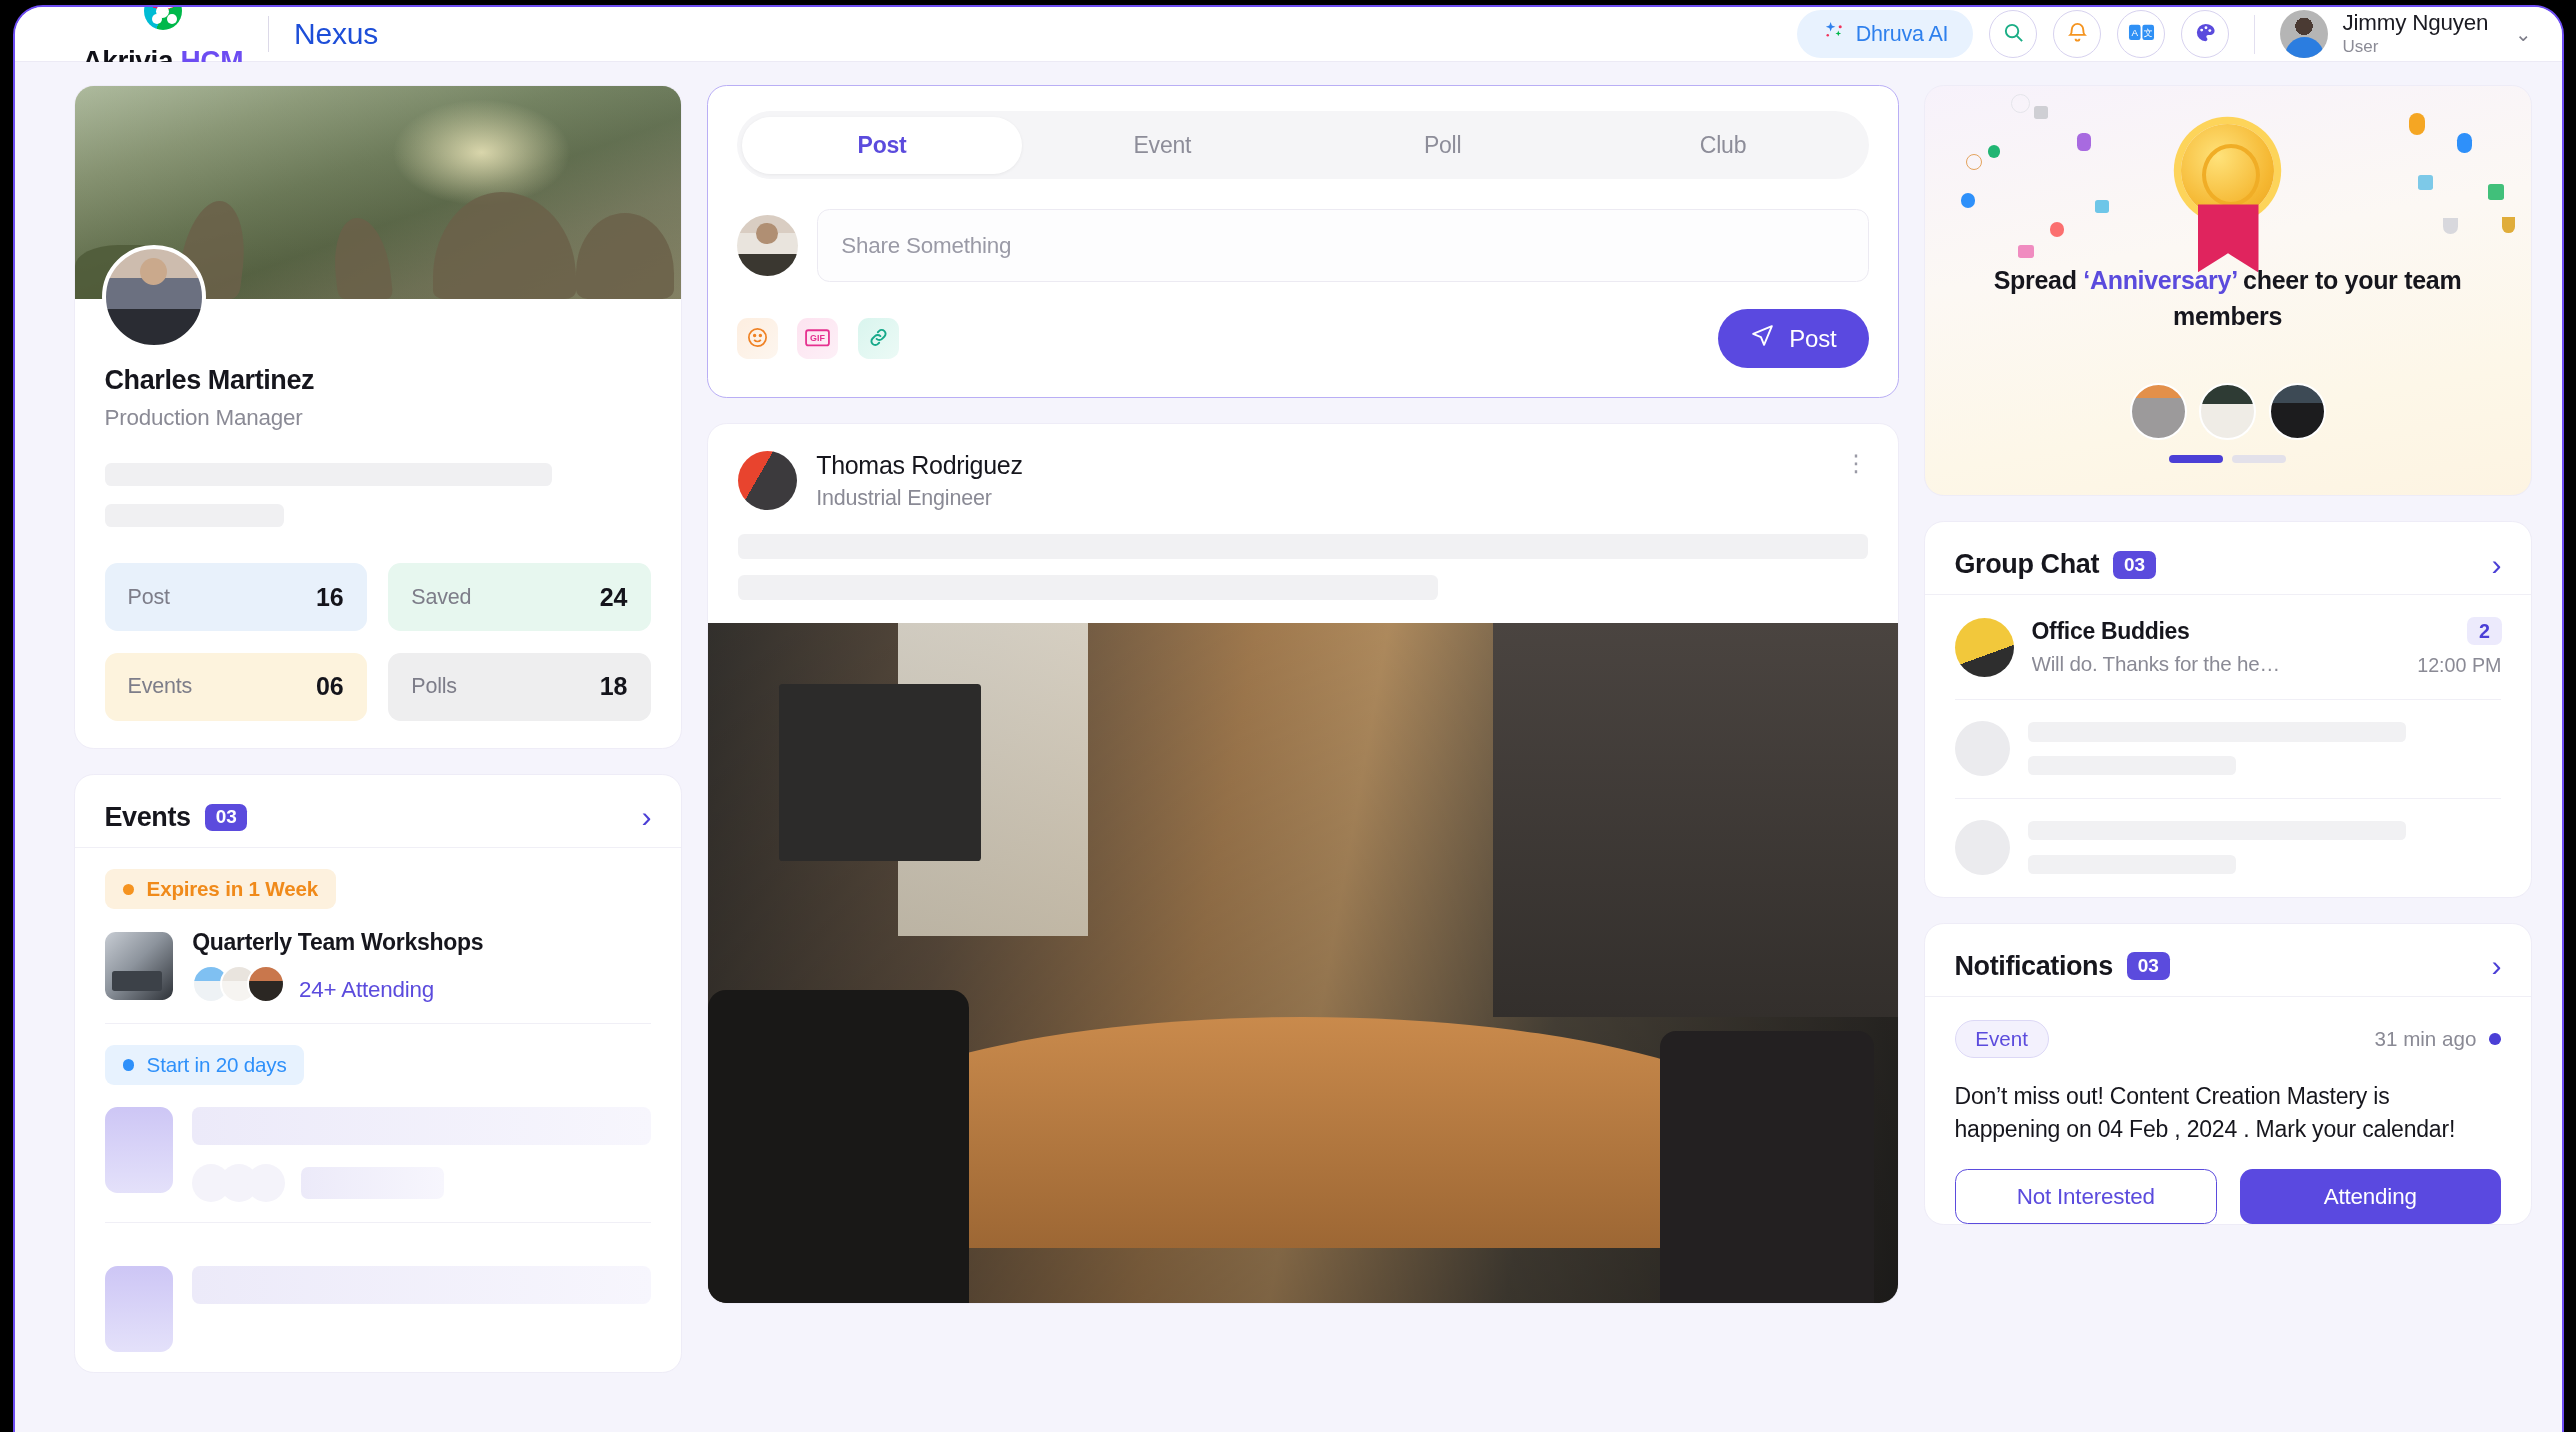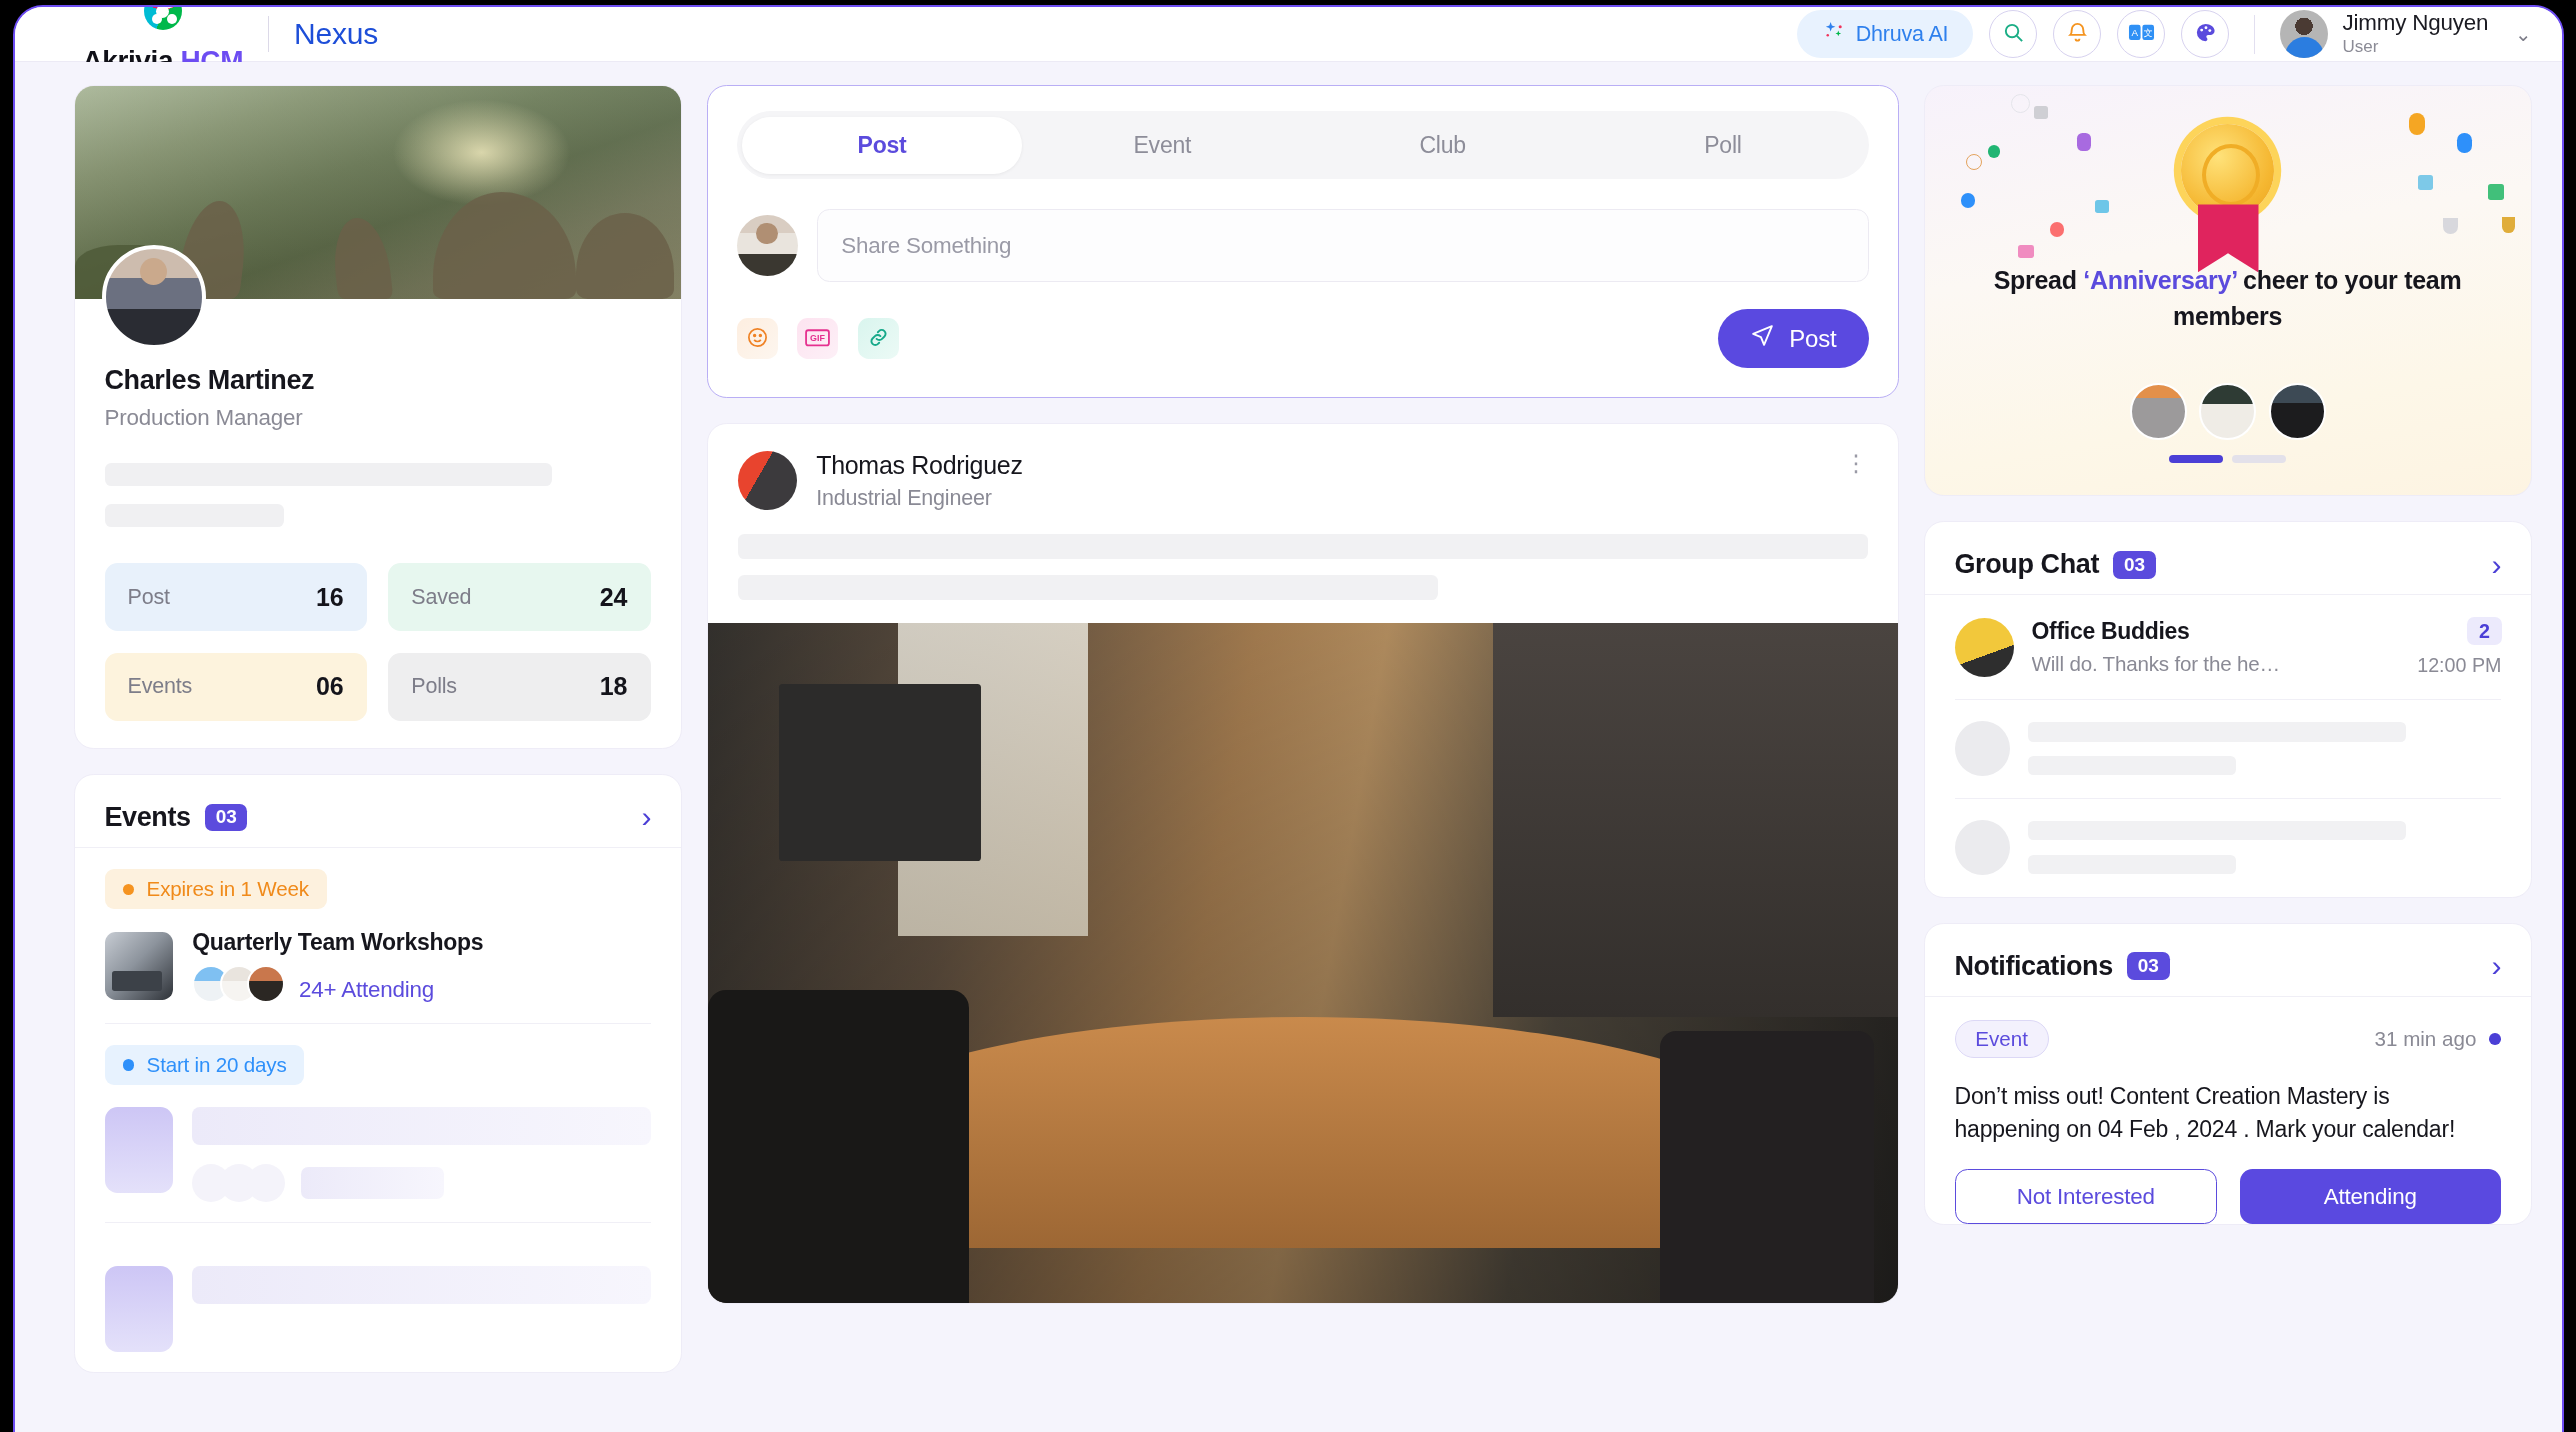--- a/index.html
+++ b/index.html
@@ -145,21 +145,21 @@
     background:#5b4bdd;color:#fff;border-radius:7.2px;
     font-size:19px;font-weight:700;padding:2.7px 10.7px;letter-spacing:0;
   }
   .chev-right { color:#4b3fd6; font-size:30px; line-height:1; cursor:pointer; font-weight:400;}
   .evt-section { padding: 21.5px 30px 19.7px 30px; }
   .pill {
     display:inline-flex;align-items:center;gap:12.5px;
     border-radius:9px;padding:8px 18px;font-size:20.6px;letter-spacing:-0.2px;
   }
   .pill .dot{ width:11.6px;height:11.6px;border-radius:50%; }
-  .pill.orange{ background:#fdf1de; color:#f08a1a;}
+  .pill.orange{ background:#fdf1de; color:#f08a1a;font-weight:bold;}
   .pill.orange .dot{ background:#f59320;}
   .pill.blue{ background:#e7f2fe; color:#2e90fa;}
   .pill.blue .dot{ background:#2e90fa;}
   .evt-row { display:flex; align-items:center; gap:19.7px; margin-top:19.7px; }
   .evt-thumb {
     width:68px;height:68px;border-radius:10.7px;flex:none;overflow:hidden;
     background:linear-gradient(135deg,#c7ccd3 0%,#8d949d 45%,#2e3238 100%);
     position:relative;
   }
   .evt-thumb::after{content:"";position:absolute;left:7.2px;bottom:9px;width:50px;height:19.7px;background:#3c4148;border-radius:2.7px;}
@@ -494,22 +494,22 @@
         </div>
       </div>
     </div>
 
     <div class="col-mid">
 
       <div class="composer">
         <div class="tabs">
           <div class="tab active">Post</div>
           <div class="tab">Event</div>
+          <div class="tab">Poll</div>
           <div class="tab">Club</div>
-          <div class="tab">Poll</div>
         </div>
         <div class="composer-row">
           <div class="c-avatar"></div>
           <div class="share-input">Share Something</div>
         </div>
         <div class="composer-foot">
           <div class="act emoji">
             <span>
               <svg width="23" height="23" viewBox="0 0 24 24" fill="none" stroke="#ef8225" stroke-width="1.8">
                 <circle cx="12" cy="12" r="9"></circle>

